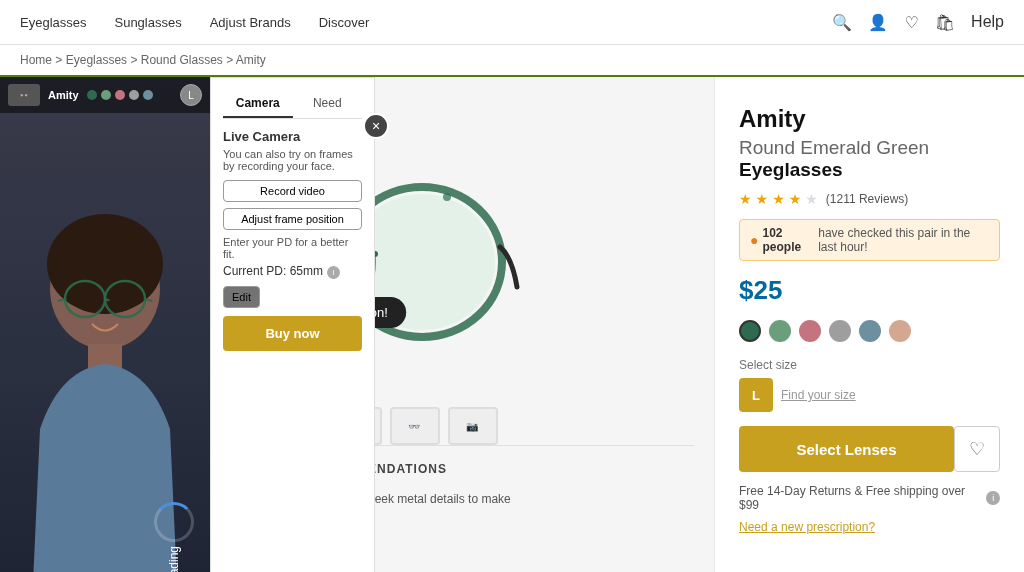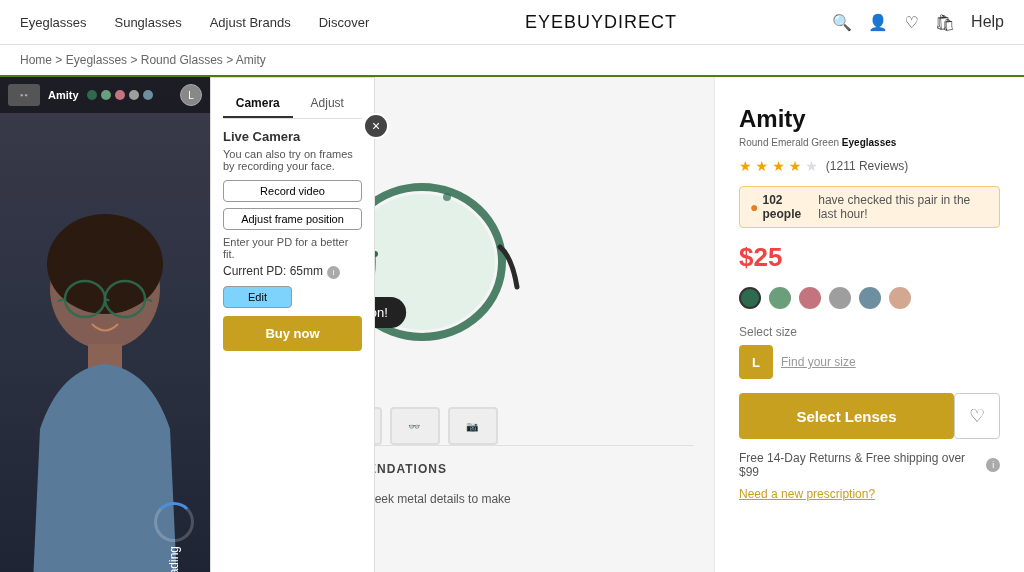--- a/index.html
+++ b/index.html
@@ -41,32 +41,32 @@
 
     
     .lens-rec { text-align: center; padding: 16px; font-size: 12px; font-weight: bold; letter-spacing: 1px; color: #444; border-top: 1px solid #e0e0e0; width: 100%; }
 
     .description-text { font-size: 12px; color: #555; padding: 0 20px 10px; text-align: center; }
 
     
     .product-info { width: 310px; background: #fff; padding: 28px 24px 20px; border-left: 1px solid #e8e8e8; }
 
     .product-title { font-size: 24px; font-weight: bold; color: #111; margin-bottom: 4px; }
-    .product-subtitle { font-size: 10px; color: #666; margin-bottom: 10px; }
+    .product-subtitle { font-size: 19px; color: #666; margin-bottom: 10px; }
     .product-subtitle b { color: #111; }
 
     .stars { display: flex; align-items: center; gap: 4px; margin-bottom: 12px; }
     .star { color: #f0a500; font-size: 14px; }
     .reviews-count { font-size: 12px; color: #555; margin-left: 4px; }
 
     .popularity-badge { background: #fff3e0; border: 1px solid #f5c977; border-radius: 4px; padding: 6px 10px; font-size: 12px; color: #555; margin-bottom: 14px; display: inline-flex; align-items: center; gap: 4px; }
     .popularity-badge .dot { color: #e67e22; font-size: 14px; }
     .popularity-badge b { color: #333; }
 
-    .price { font-size: 26px; font-weight: bold; color: #ef4444; margin-bottom: 14px; }
+    .price { font-size: 26px; font-weight: bold; color: #0369a1; margin-bottom: 14px; }
 
     .color-swatches { display: flex; gap: 8px; margin-bottom: 16px; align-items: center; }
     .swatch { width: 22px; height: 22px; border-radius: 50%; cursor: pointer; border: 2px solid transparent; }
     .swatch.active { border-color: #333; }
 
     .size-section { margin-bottom: 14px; }
     .size-label { font-size: 12px; color: #737373; margin-bottom: 6px; }
     .size-options { display: flex; gap: 8px; align-items: center; }
     .size-btn { width: 34px; height: 34px; border: 2px solid #c8a020; background: #c8a020; color: #fff; border-radius: 4px; font-size: 13px; font-weight: bold; cursor: pointer; display: flex; align-items: center; justify-content: center; }
     .find-size-link { font-size: 12px; color: #999; text-decoration: underline; cursor: pointer; }
@@ -109,38 +109,35 @@
     .vto-section-title { font-size: 13px; font-weight: bold; margin-bottom: 4px; }
     .vto-desc { font-size: 11px; color: #555; margin-bottom: 8px; }
 
     .vto-btn { width: 100%; background: #fff; border: 1px solid #999; border-radius: 4px; padding: 4px 8px; font-size: 11px; cursor: pointer; margin-bottom: 6px; text-align: center; }
 
     .pd-label { font-size: 11px; color: #555; margin-bottom: 4px; }
     .pd-value { font-size: 12px; color: #333; margin-bottom: 2px; }
     .pd-row { display: flex; align-items: center; gap: 4px; margin-bottom: 6px; }
     .pd-info-icon { width: 13px; height: 13px; border-radius: 50%; background: #aaa; color: #fff; font-size: 8px; display: inline-flex; align-items: center; justify-content: center; }
 
-    .edit-btn { background: #7dd3fc; border: 1px solid #999; border-radius: 4px; padding: 4px 24px; font-size: 11px; cursor: pointer; }
+    .edit-btn { background: #737373; border: 1px solid #999; border-radius: 4px; padding: 4px 8px; font-size: 11px; cursor: pointer; }
 
     .buy-now-btn { width: 100%; background: #c8a020; color: #fff; border: none; border-radius: 4px; padding: 10px; font-size: 13px; font-weight: bold; cursor: pointer; margin-top: 8px; }
   </style>
 </head>
 <body>
 
 <div class="header">
   <div class="header-nav">
     <nav class="nav-links">
       <a>Eyeglasses</a>
       <a>Sunglasses</a>
       <a>Adjust Brands</a>
       <a>Discover</a>
     </nav>
-    <div class="logo">
-      <span>EYEBUY</span><span style="font-weight:400">DIRECT</span>
-    </div>
     <div class="header-icons">
       <span>🔍</span>
       <span>👤</span>
       <span>♡</span>
       <span>🛍</span>
       <span class="help-text">Help</span>
     </div>
   </div>
 </div>
 
@@ -300,21 +297,21 @@
         </div>
 
       </div>
     </div>
 
     <div class="close-btn">×</div>
 
     <div class="vto-panel">
       <div class="vto-tabs">
         <div class="vto-tab active">Camera</div>
-        <div class="vto-tab">Adjust</div>
+        <div class="vto-tab">Need</div>
       </div>
       <div class="vto-section-title">Live Camera</div>
       <div class="vto-desc">You can also try on frames by recording your face.</div>
       <button class="vto-btn">Record video</button>
       <button class="vto-btn">Adjust frame position</button>
       <div class="pd-label">Enter your PD for a better fit.</div>
       <div class="pd-row">
         <span class="pd-value">Current PD: 65mm</span>
         <span class="pd-info-icon">i</span>
       </div>

